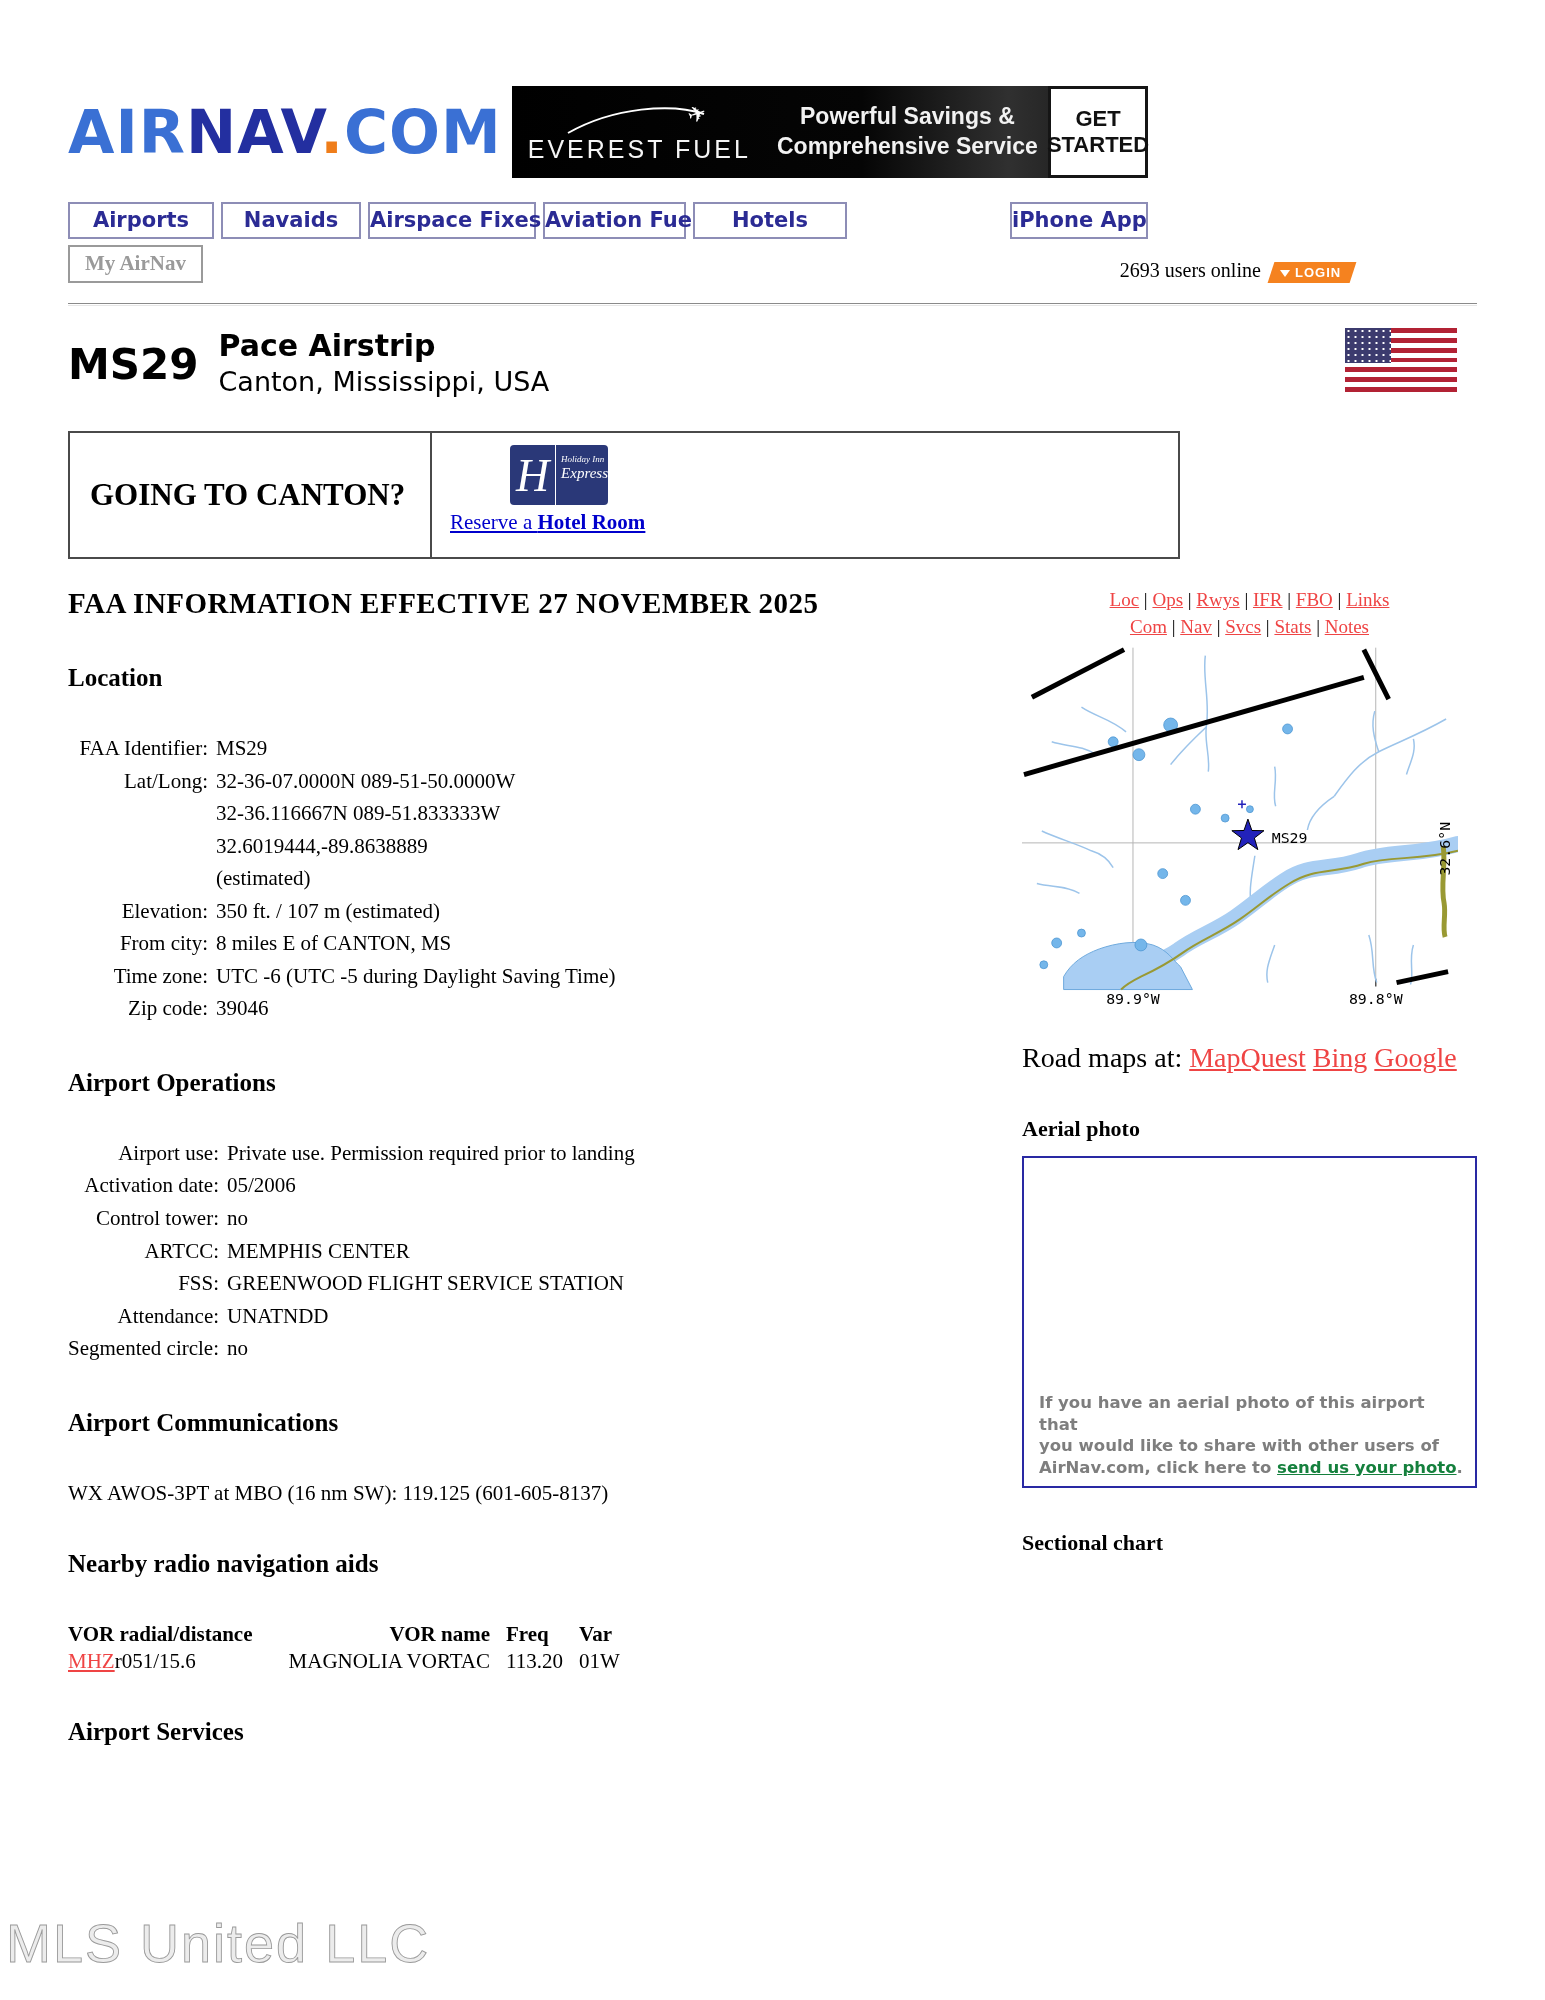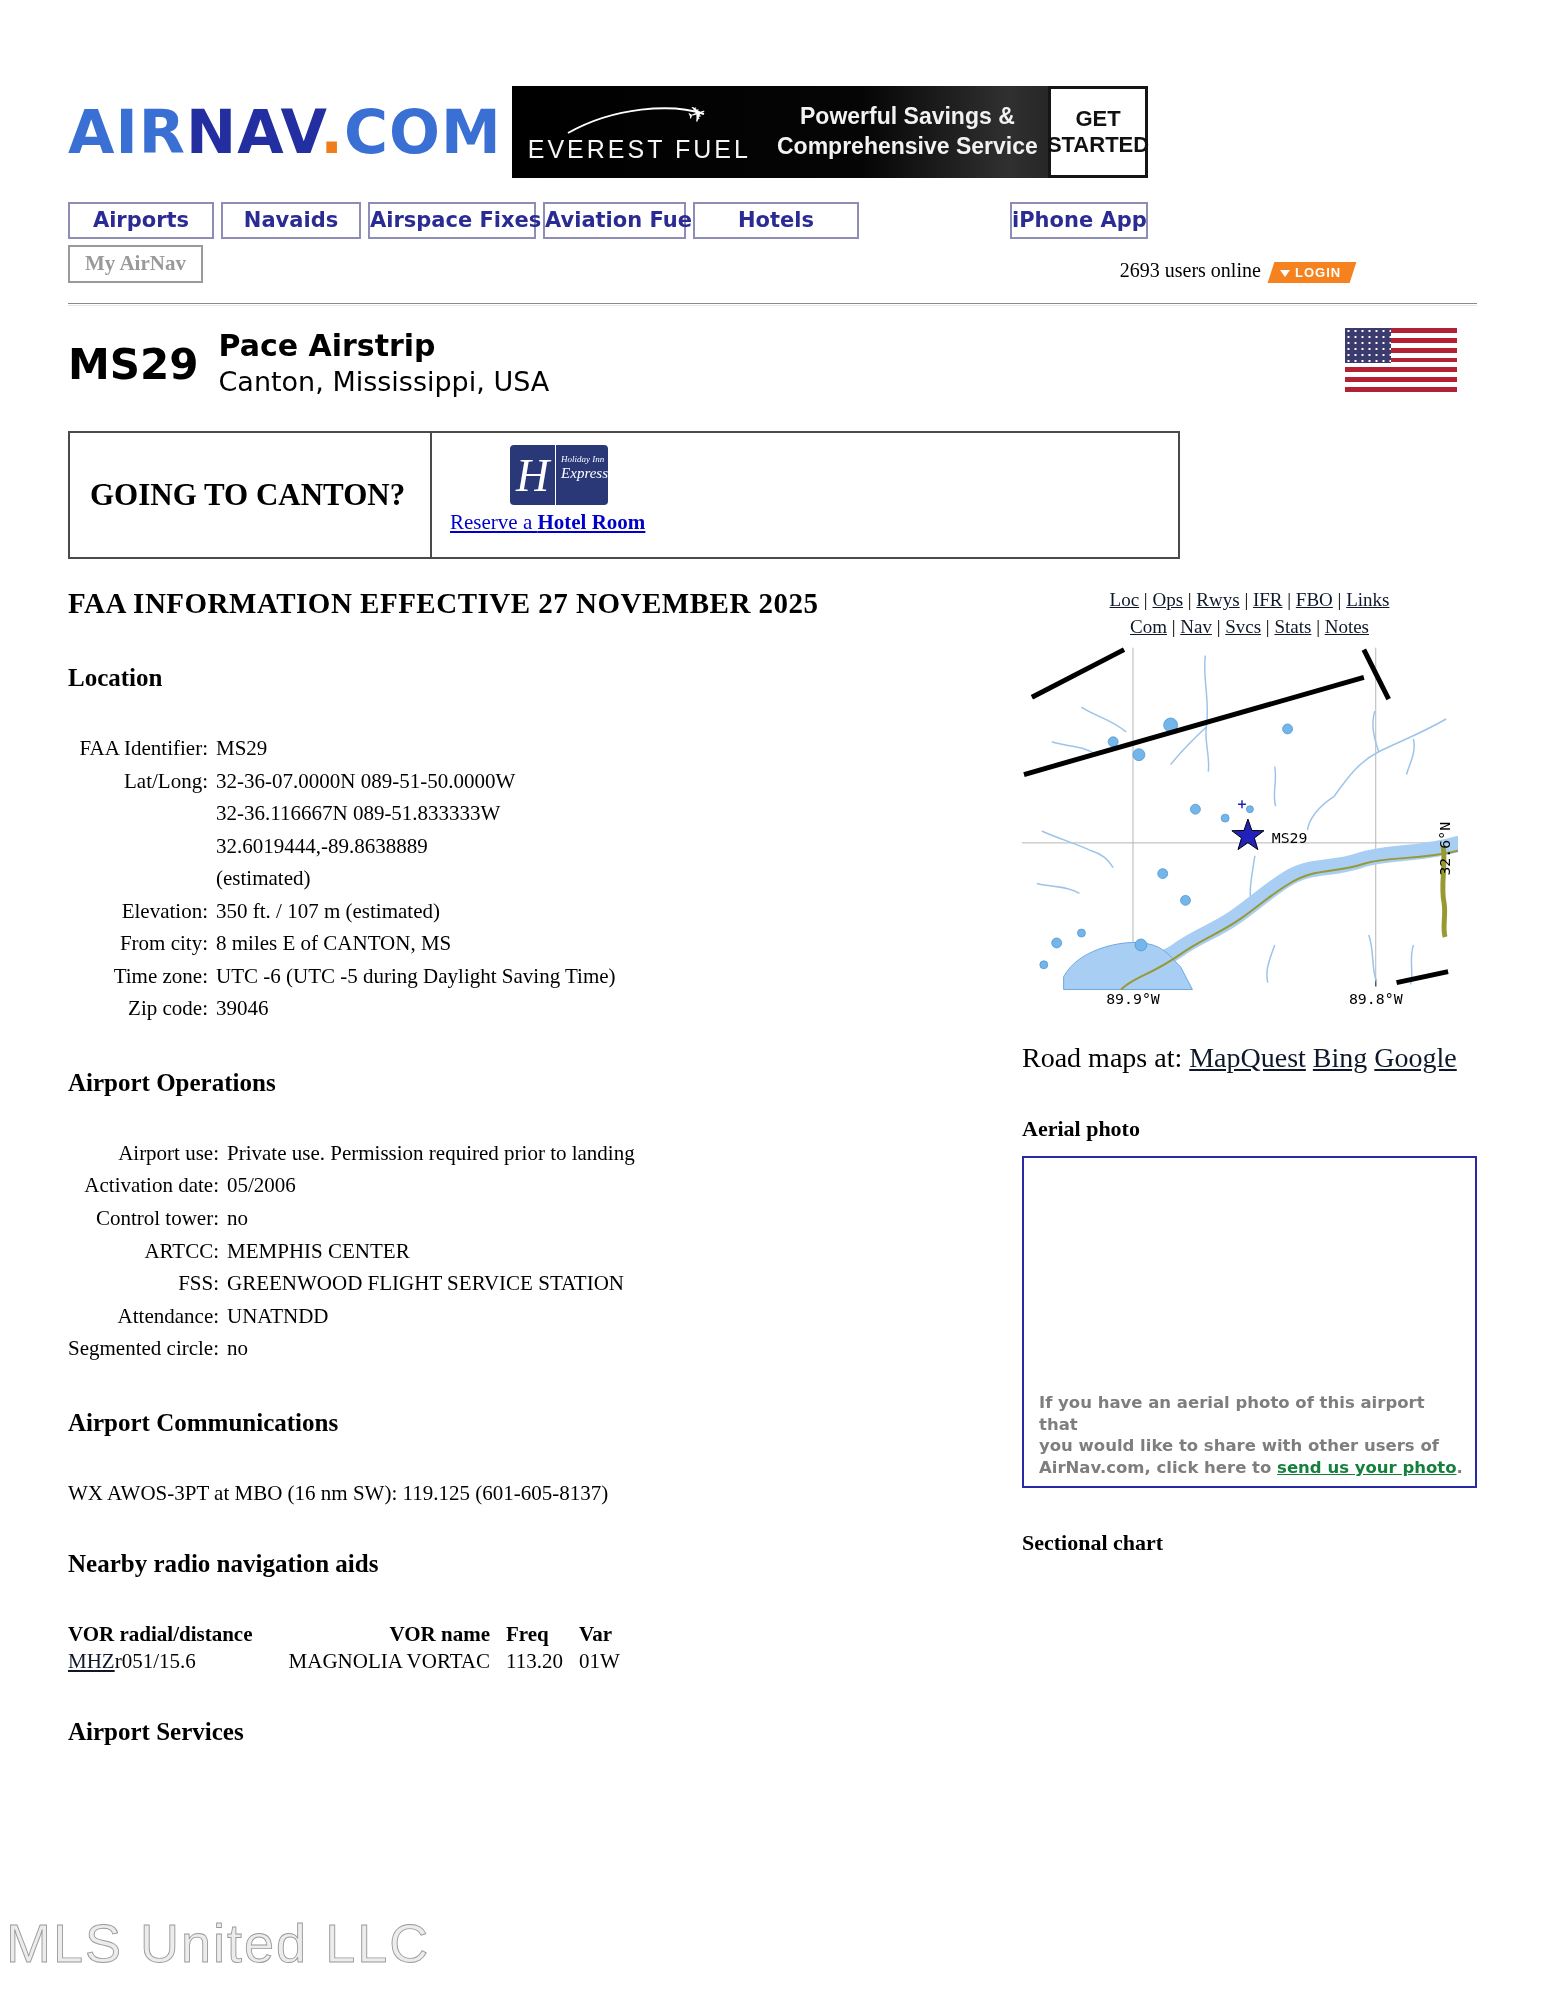--- a/index.html
+++ b/index.html
@@ -22,21 +22,21 @@
                 font-weight:bold; font-size:23px; line-height:1.3; }
   .banner-cta { width:100px; align-self:stretch; background:#fff; border:3px solid #151515;
                 display:flex; flex-direction:column; justify-content:center; align-items:center;
                 font-family:"Liberation Sans", sans-serif; font-weight:bold; font-size:22px; color:#111; cursor:pointer; }
 
   
   .tabs { width:1080px; display:flex; margin-top:24px; font-family:"DejaVu Sans", sans-serif; }
   .tab { border:2px solid #8d8db6; border-radius:0; color:#2b2b94; font-weight:bold;
          font-size:21px; padding:4px 0 5px; text-align:center; margin-right:7px; cursor:pointer;
          background:#fff; white-space:nowrap; }
-  .w-airports{width:146px}.w-navaids{width:140px}.w-fixes{width:168px}.w-fuel{width:143px}.w-hotels{width:166px}
+  .w-airports{width:146px}.w-navaids{width:140px}.w-fixes{width:168px}.w-fuel{width:143px}.w-hotels{width:154px}
   .w-iphone{width:138px; margin-left:auto; margin-right:0;}
   .row2 { width:1285px; display:flex; justify-content:space-between; align-items:flex-end; margin-top:6px; }
   .tab.gray { color:#9a9a9a; border-color:#9a9a9a; width:135px; margin:0; }
   .users { font-size:20px; white-space:nowrap; }
   .login-badge { display:inline-block; background:#f5821f; color:#fff; margin-left:10px;
                  font-family:"Liberation Sans", sans-serif; font-weight:bold; font-size:13px;
                  padding:3px 12px 3px 9px; transform:skewX(-18deg); cursor:pointer; }
   .login-badge .inner { display:inline-block; transform:skewX(18deg); letter-spacing:1px; }
   .key-icon { display:inline-block; width:0; height:0; border-left:5px solid transparent;
               border-right:5px solid transparent; border-top:7px solid #fff; margin-right:5px; }
@@ -75,21 +75,21 @@
   .h2 { font-size:25px; font-weight:bold; margin-top:44px; }
   .h3 { font-size:22px; font-weight:bold; margin-top:42px; }
   .kv { border-collapse:collapse; margin-top:40px; font-size:21px; line-height:1.55; }
   .kv td { vertical-align:top; padding:0; }
   .kv .k { text-align:right; white-space:nowrap; min-width:148px; padding-right:8px; }
   .wx { margin-top:44px; font-size:21px; }
   .vor { border-collapse:collapse; margin-top:44px; font-size:21px; }
   .vor th { font-weight:bold; text-align:left; padding:0 16px 2px 0; }
   .vor td { padding:0 16px 0 0; vertical-align:top; }
   .vor .c1 { min-width:210px; } .vor .c2 { text-align:right; min-width:228px; }
-  a.plain { color:#0f172a; text-decoration:underline; cursor:pointer; }
+  a.plain { color:#ef4444; text-decoration:underline; cursor:pointer; }
 
   
   .quicklinks { text-align:center; font-size:19px; line-height:1.4; }
   .map-wrap { margin-top:6px; }
   .maplabel { font-family:"DejaVu Sans Mono", monospace; font-size:15px; fill:#000; }
   .roadmaps { margin-top:24px; font-size:28px; }
 
   
   .photo-box { margin-top:14px; border:2px solid #2929a3; height:332px; position:relative;
                font-family:"DejaVu Sans", sans-serif; background:#fff; }

